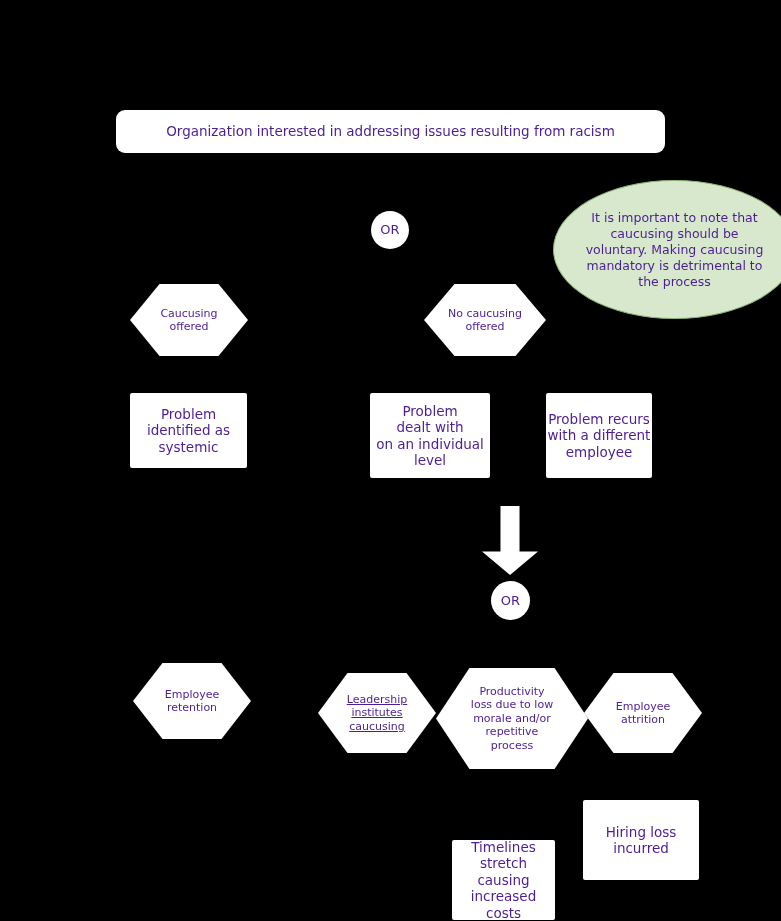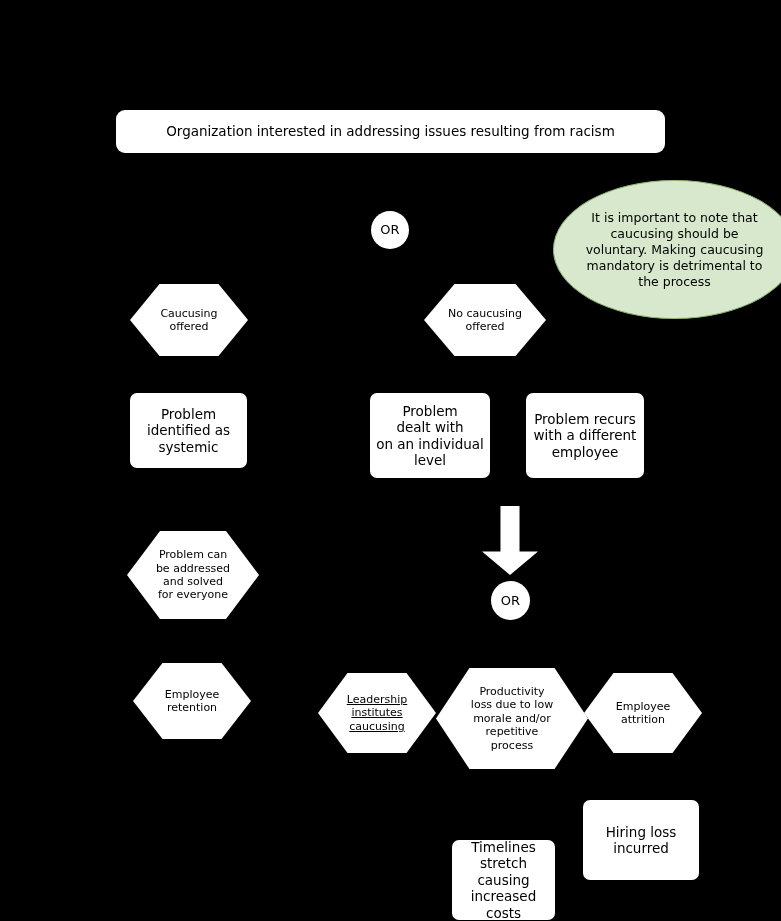--- a/index.html
+++ b/index.html
@@ -19,29 +19,29 @@
   }
 
   
   .node {
     position: absolute;
     box-sizing: border-box;
     display: flex;
     align-items: center;
     justify-content: center;
     text-align: center;
-    color: #000000;
+    color: #4c1d95;
     line-height: 1.22;
     white-space: pre-line;
   }
 
   
   .rrect {
     background: #ffffff;
-    border-radius: 7px;
+    border-radius: 2px;
   }
   .rrect.title {
     border-radius: 9px;
     font-size: 13.5px;
   }
   .rrect.small {
     font-size: 13.5px;
   }
 
   
@@ -99,32 +99,28 @@
 
   <div class="node rrect small" style="left:130px; top:393px; width:117px; height:75px;">Problem
 identified as
 systemic</div>
 
   <div class="node rrect small" style="left:370px; top:393px; width:120px; height:85px;">Problem
 dealt with
 on an individual
 level</div>
 
-  <div class="node rrect small" style="left:526px; top:393px; width:118px; height:85px;">Problem recurs
+  <div class="node rrect small" style="left:546px; top:393px; width:106px; height:85px;">Problem recurs
 with a different
 employee</div>
 
   <div class="blockarrow" style="left:482px; top:506px; width:56px; height:69px;"></div>
 
   <div class="node circle" style="left:491px; top:581px; width:39px; height:39px;">OR</div>
 
-  <div class="node hex" style="left:127px; top:531px; width:132px; height:88px;">Problem can
-be addressed
-and solved
-for everyone</div>
 
   <div class="node hex" style="left:133px; top:663px; width:118px; height:76px;">Employee
 retention</div>
 
   <div class="node hex" style="left:318px; top:673px; width:118px; height:80px;text-decoration:underline;">Leadership
 institutes
 caucusing</div>
 
   <div class="node hex wide" style="left:436px; top:668px; width:152px; height:101px;">Productivity
 loss due to low

